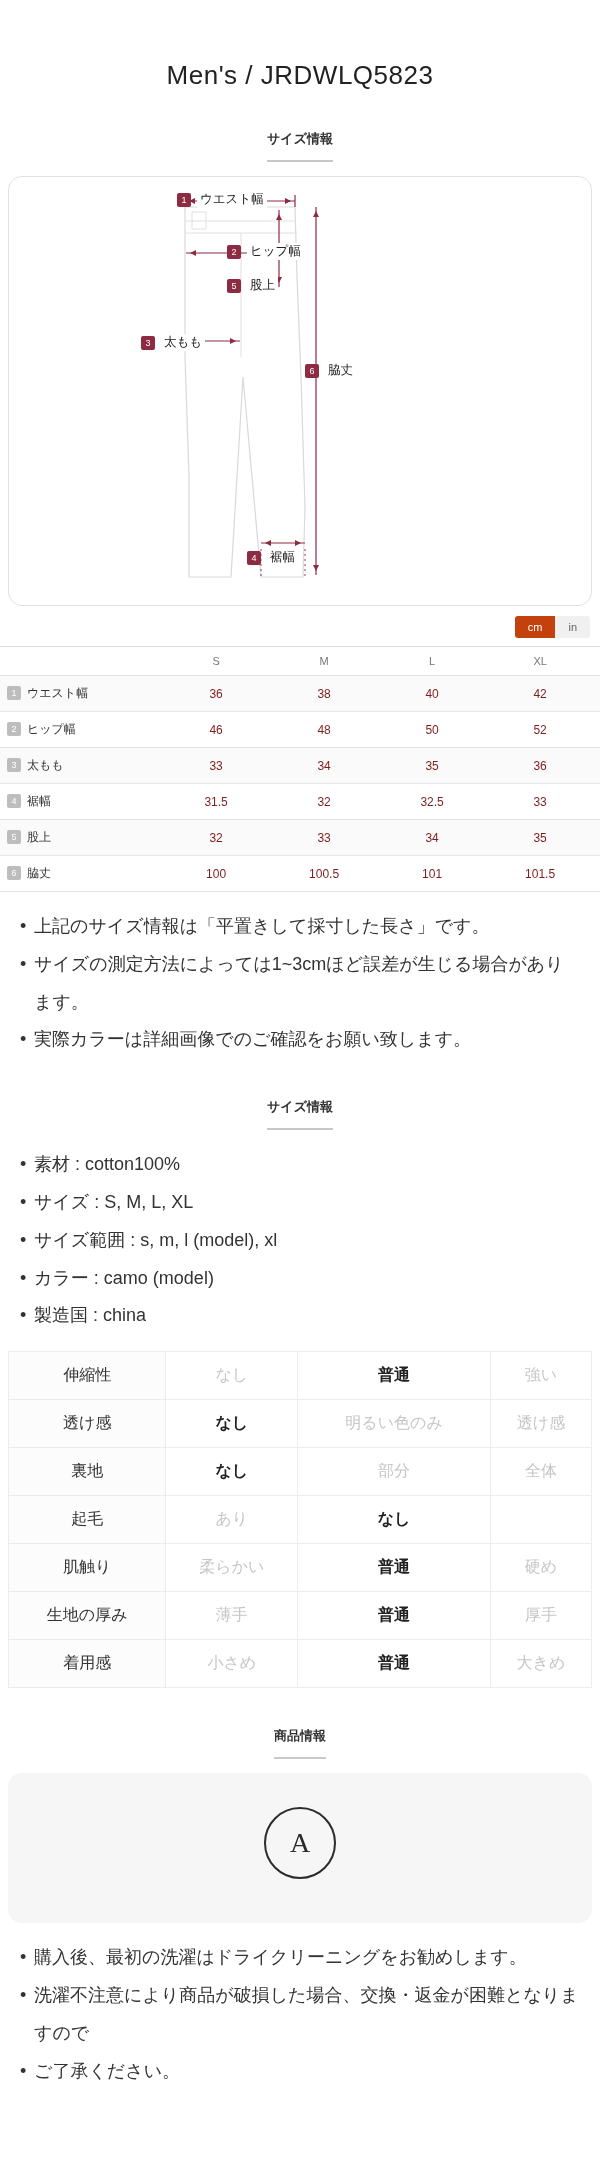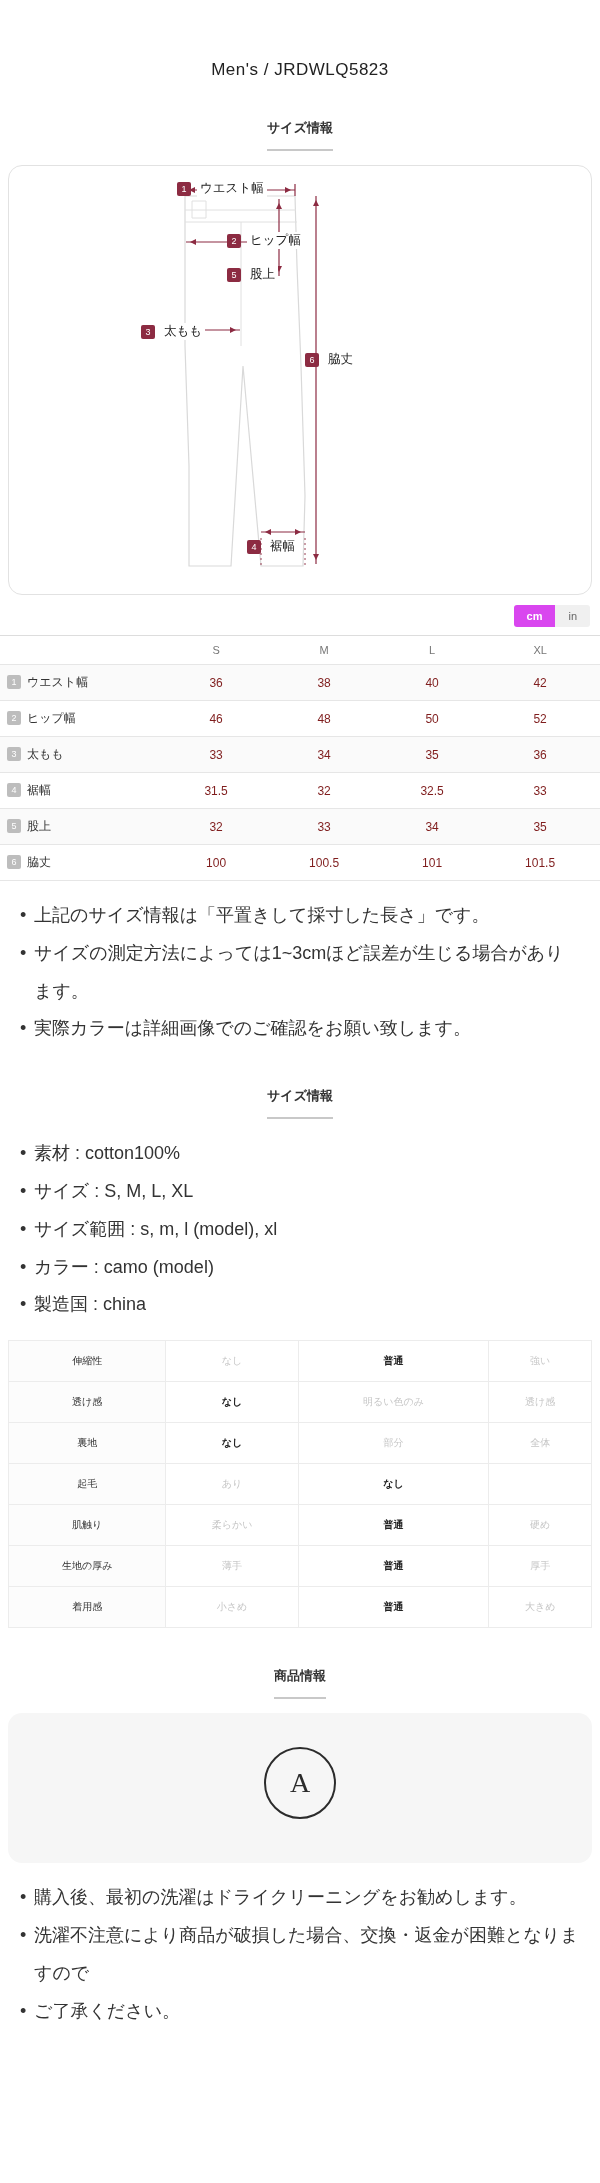--- a/index.html
+++ b/index.html
@@ -12,21 +12,21 @@
   .page {
     width: 600px;
     min-height: 2183px;
     margin: 0 auto;
     background: #fff;
     position: relative;
     padding: 0 0 40px 0;
   }
   .title {
     text-align: center;
-    font-size: 17px;
+    font-size: 26px;
     font-weight: 400;
     color: #222;
     letter-spacing: .5px;
     padding: 60px 0 0 0;
     margin: 0;
   }
   .section-heading {
     text-align: center;
     margin: 38px 0 14px 0;
   }
@@ -60,21 +60,21 @@
   .unit-toggle {
     display: flex;
     border-radius: 3px;
     overflow: hidden;
     font-size: 11px;
   }
   .unit-toggle div {
     padding: 5px 13px;
     cursor: pointer;
   }
-  .unit-toggle .active { background: #d946ef; color: #fff; font-weight: bold; }
+  .unit-toggle .active { background: #c2410c; color: #fff; font-weight: normal; }
   .unit-toggle .inactive { background: #f0f0f0; color: #666; }
 
   
   table.size {
     width: 100%;
     border-collapse: collapse;
     font-size: 12px;
   }
   table.size th, table.size td {
     border-top: 1px solid #e6e6e6;
@@ -120,21 +120,21 @@
     position: absolute;
     left: -14px;
     color: #333;
   }
 
   
   table.attrs {
     width: calc(100% - 16px);
     margin: 16px 8px 0 8px;
     border-collapse: collapse;
-    font-size: 10px;
+    font-size: 16px;
     border: 1px solid #ececec;
   }
   table.attrs td {
     border: 1px solid #ececec;
     text-align: center;
     padding: 13px 2px;
     color: #c6c6c6;
   }
   table.attrs td.attr-label {
     width: 27%;

